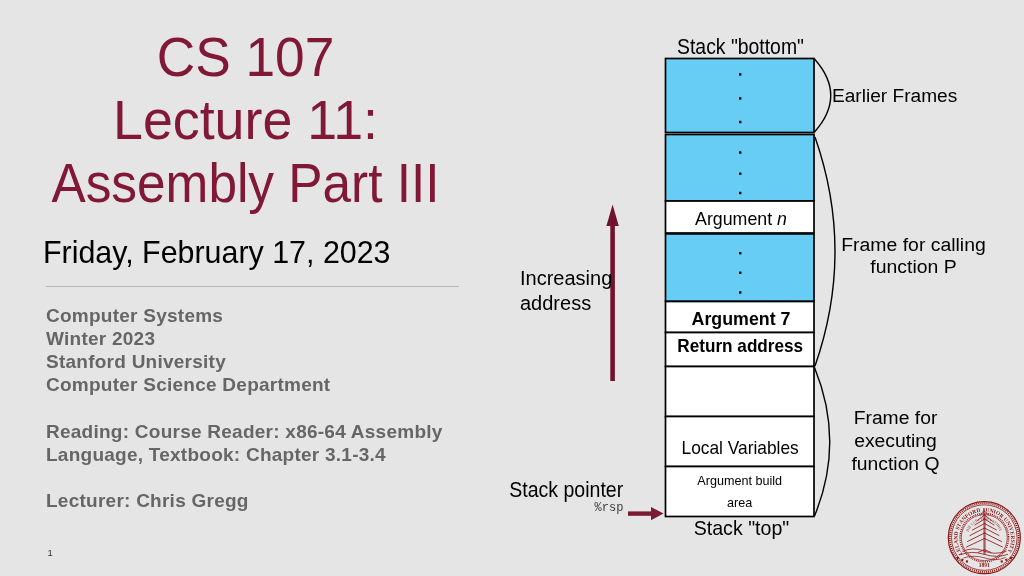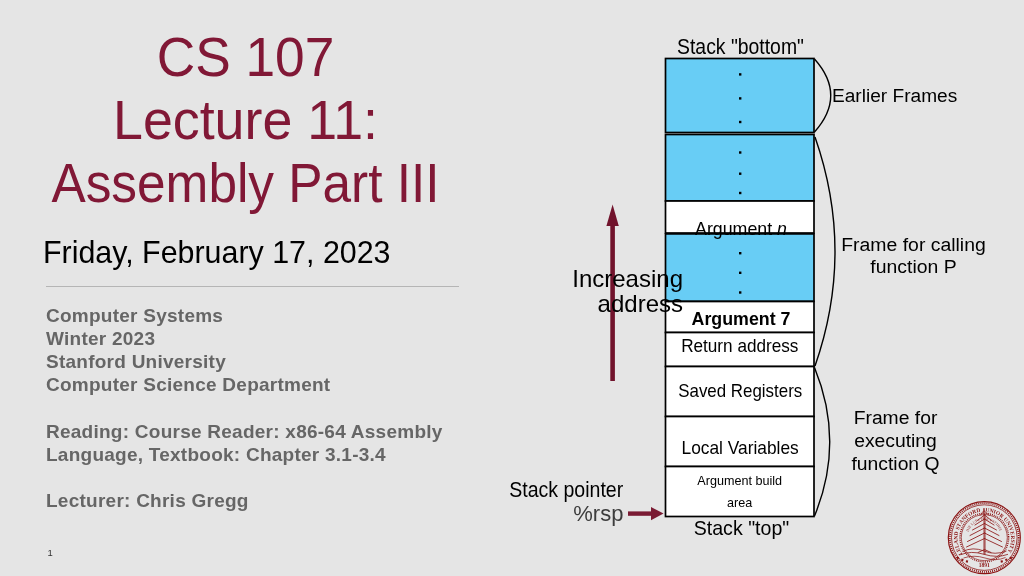--- a/index.html
+++ b/index.html
@@ -113,47 +113,44 @@
         <rect x="965.9" y="560.4" width="2.1" height="2.1" transform="rotate(10 966.9 561.4)"></rect>
         <rect x="1009.8" y="556.8" width="2.1" height="2.1" transform="rotate(-18 1010.8 557.8)"></rect>
         <rect x="1005.3" y="558.8" width="2.1" height="2.1" transform="rotate(-14 1006.3 559.8)"></rect>
         <rect x="1000.7" y="560.4" width="2.1" height="2.1" transform="rotate(-10 1001.7 561.4)"></rect>
       </g>
     </g>
   </svg>
 
   <div class="abs" style="left:666px;top:35px;width:149px;text-align:center;font-size:21.3px;color:#000;transform:scaleX(0.91);transform-origin:50% 50%;">Stack "bottom"</div>
 
-  <div class="abs" style="left:666px;top:201px;width:148px;height:32px;display:flex;align-items:center;justify-content:center;padding-left:1px;padding-top:12px;font-size:17.8px;color:#000;">Argument&nbsp;<i>n</i></div>
+  <div class="abs" style="left:666px;top:201px;width:148px;height:32px;display:flex;align-items:center;justify-content:center;padding-left:1px;padding-top:2px;font-size:17.8px;color:#000;">Argument&nbsp;<i>n</i></div>
 
   <div class="abs" style="left:666px;top:301.5px;width:148px;height:31px;display:flex;align-items:center;justify-content:center;padding-left:1px;padding-top:2px;font-size:17.8px;color:#000;font-weight:bold;">Argument 7</div>
 
-  <div class="abs" style="left:666px;top:332.5px;width:148px;height:28px;display:flex;align-items:center;justify-content:center;font-size:17.8px;color:#000;">
+  <div class="abs" style="left:666px;top:332.5px;width:148px;height:28px;display:flex;align-items:center;justify-content:center;font-size:17.8px;color:#000;font-weight:bold;">
       <span style="transform:scaleX(0.965);">Return address</span>
     </div>
 
-  <div class="abs" style="left:666px;top:366.5px;width:148px;height:50px;display:flex;align-items:center;justify-content:center;font-size:17.8px;color:#000;">
-      <span style="transform:scaleX(0.95);">Saved Registers</span>
-    </div>
 
   <div class="abs" style="left:666px;top:416.5px;width:148px;height:64px;display:flex;align-items:center;justify-content:center;font-size:17.8px;color:#000;">
       <span style="transform:scaleX(0.975);">Local Variables</span>
     </div>
 
   <div class="abs" style="left:666px;top:466.5px;width:148px;height:50px;display:flex;align-items:center;justify-content:center;text-align:center;font-size:13px;line-height:21.4px;color:#000;">
       <span style="transform:scaleX(0.97);display:inline-block;">Argument build<br>area</span>
     </div>
 
   <div class="abs" style="left:666px;top:517.2px;width:151px;text-align:center;font-size:20.2px;color:#000;transform:scaleX(0.97);transform-origin:50% 50%;">Stack "top"</div>
 
-  <div class="abs" style="left:543px;top:266.3px;width:140px;text-align:right;font-size:24px;line-height:25px;color:#000;">Increasing<br>address</div>
+  <div class="abs" style="left:520px;top:266.3px;width:140px;text-align:left;font-size:20px;line-height:25px;color:#000;">Increasing<br>address</div>
 
   <div class="abs" style="right:401px;top:477.7px;width:220.2px;left:auto;text-align:right;font-size:21.3px;color:#000;transform:scaleX(0.917);transform-origin:100% 50%;">Stack pointer</div>
 
-  <div class="abs" style="right:400.6px;top:501.3px;width:220.3px;left:auto;text-align:right;font-size:22px;font-family:Liberation Sans, sans-serif;color:#3d3d3d;">%rsp</div>
+  <div class="abs" style="right:400.6px;top:501.3px;width:220.3px;left:auto;text-align:right;font-size:12px;font-family:Liberation Mono, monospace;color:#3d3d3d;">%rsp</div>
 
   <div class="abs" style="left:832.4px;top:85.2px;font-size:18.8px;color:#000;transform:scaleX(1.017);transform-origin:0 50%;">Earlier Frames</div>
 
   <div class="abs" style="left:823px;top:233.9px;width:181px;text-align:center;font-size:18.8px;line-height:22.4px;color:#000;transform:scaleX(1.033);">Frame for calling<br>function P</div>
 
   <div class="abs" style="left:805px;top:406.3px;width:181px;text-align:center;font-size:18.8px;line-height:23px;color:#000;transform:scaleX(1.028);">Frame for<br>executing<br>function Q</div>
 
 </div>
 
 </body></html>

